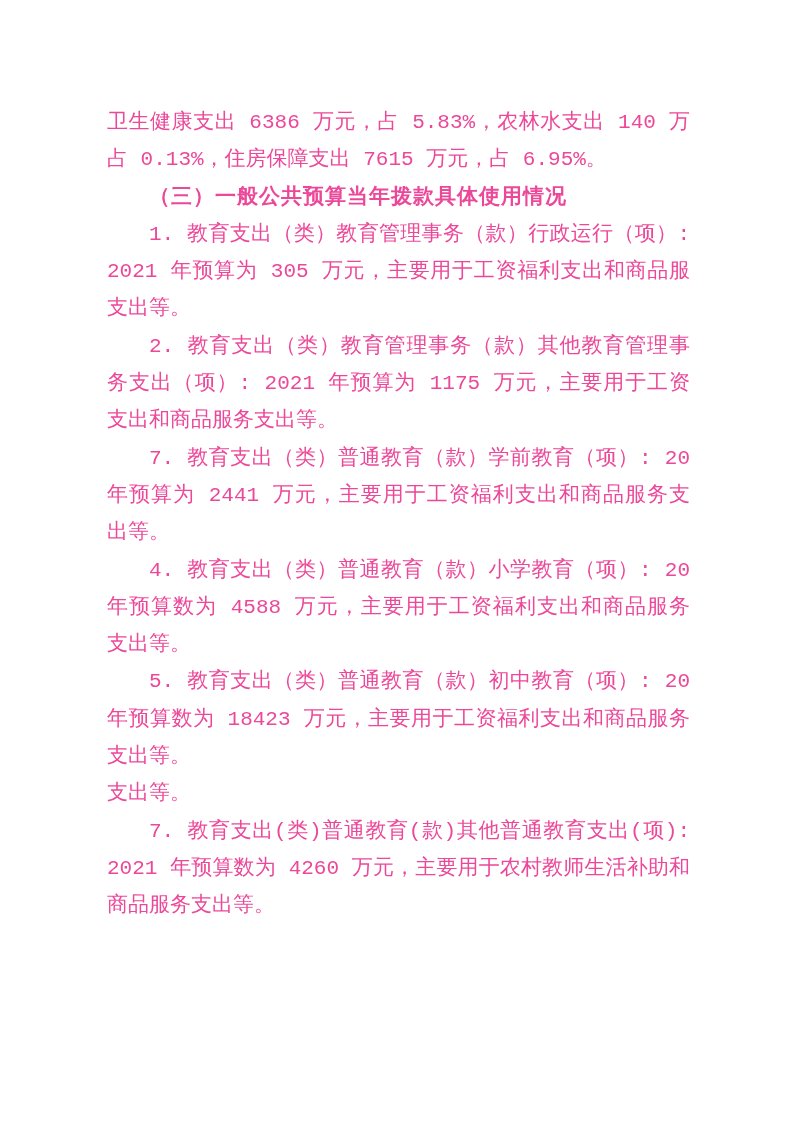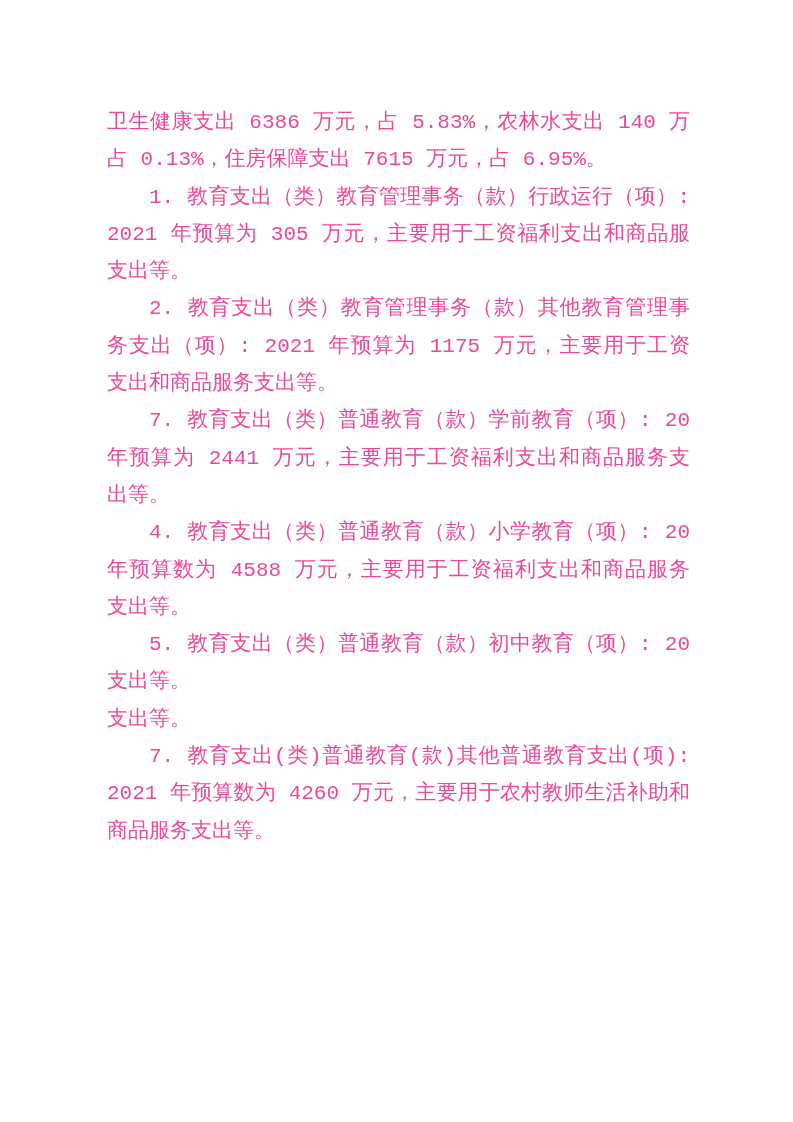--- a/index.html
+++ b/index.html
@@ -47,32 +47,34 @@
     letter-spacing: 1px;
   }
 </style>
 </head>
 <body>
 
 <div class="page">
   <div class="content" id="content" style="color: #ec4899; font-family: Liberation Mono, monospace;">
       <div class="line">卫生健康支出 6386 万元，占 5.83%，农林水支出 140 万元，</div>
       <div class="line para-end">占 0.13%，住房保障支出 7615 万元，占 6.95%。</div>
+      <div class="line heading">（三）一般公共预算当年拨款具体使用情况</div>
       <div class="line first-indent">1. 教育支出（类）教育管理事务（款）行政运行（项）:</div>
       <div class="line">2021 年预算为 305 万元，主要用于工资福利支出和商品服务</div>
       <div class="line para-end">支出等。</div>
       <div class="line first-indent">2. 教育支出（类）教育管理事务（款）其他教育管理事</div>
       <div class="line">务支出（项）: 2021 年预算为 1175 万元，主要用于工资福利</div>
       <div class="line para-end">支出和商品服务支出等。</div>
       <div class="line first-indent">7. 教育支出（类）普通教育（款）学前教育（项）: 2021</div>
       <div class="line">年预算为 2441 万元，主要用于工资福利支出和商品服务支</div>
       <div class="line para-end">出等。</div>
       <div class="line first-indent">4. 教育支出（类）普通教育（款）小学教育（项）: 2021</div>
       <div class="line">年预算数为 4588 万元，主要用于工资福利支出和商品服务</div>
       <div class="line para-end">支出等。</div>
       <div class="line first-indent">5. 教育支出（类）普通教育（款）初中教育（项）: 2021</div>
+      <div class="line">年预算数为 18423 万元，主要用于工资福利支出和商品服务</div>
       <div class="line para-end">支出等。</div>
       <div class="line para-end">支出等。</div>
       <div class="line first-indent">7. 教育支出(类)普通教育(款)其他普通教育支出(项):</div>
       <div class="line">2021 年预算数为 4260 万元，主要用于农村教师生活补助和</div>
       <div class="line para-end">商品服务支出等。</div>
     </div>
 </div>
 
 </body></html>

